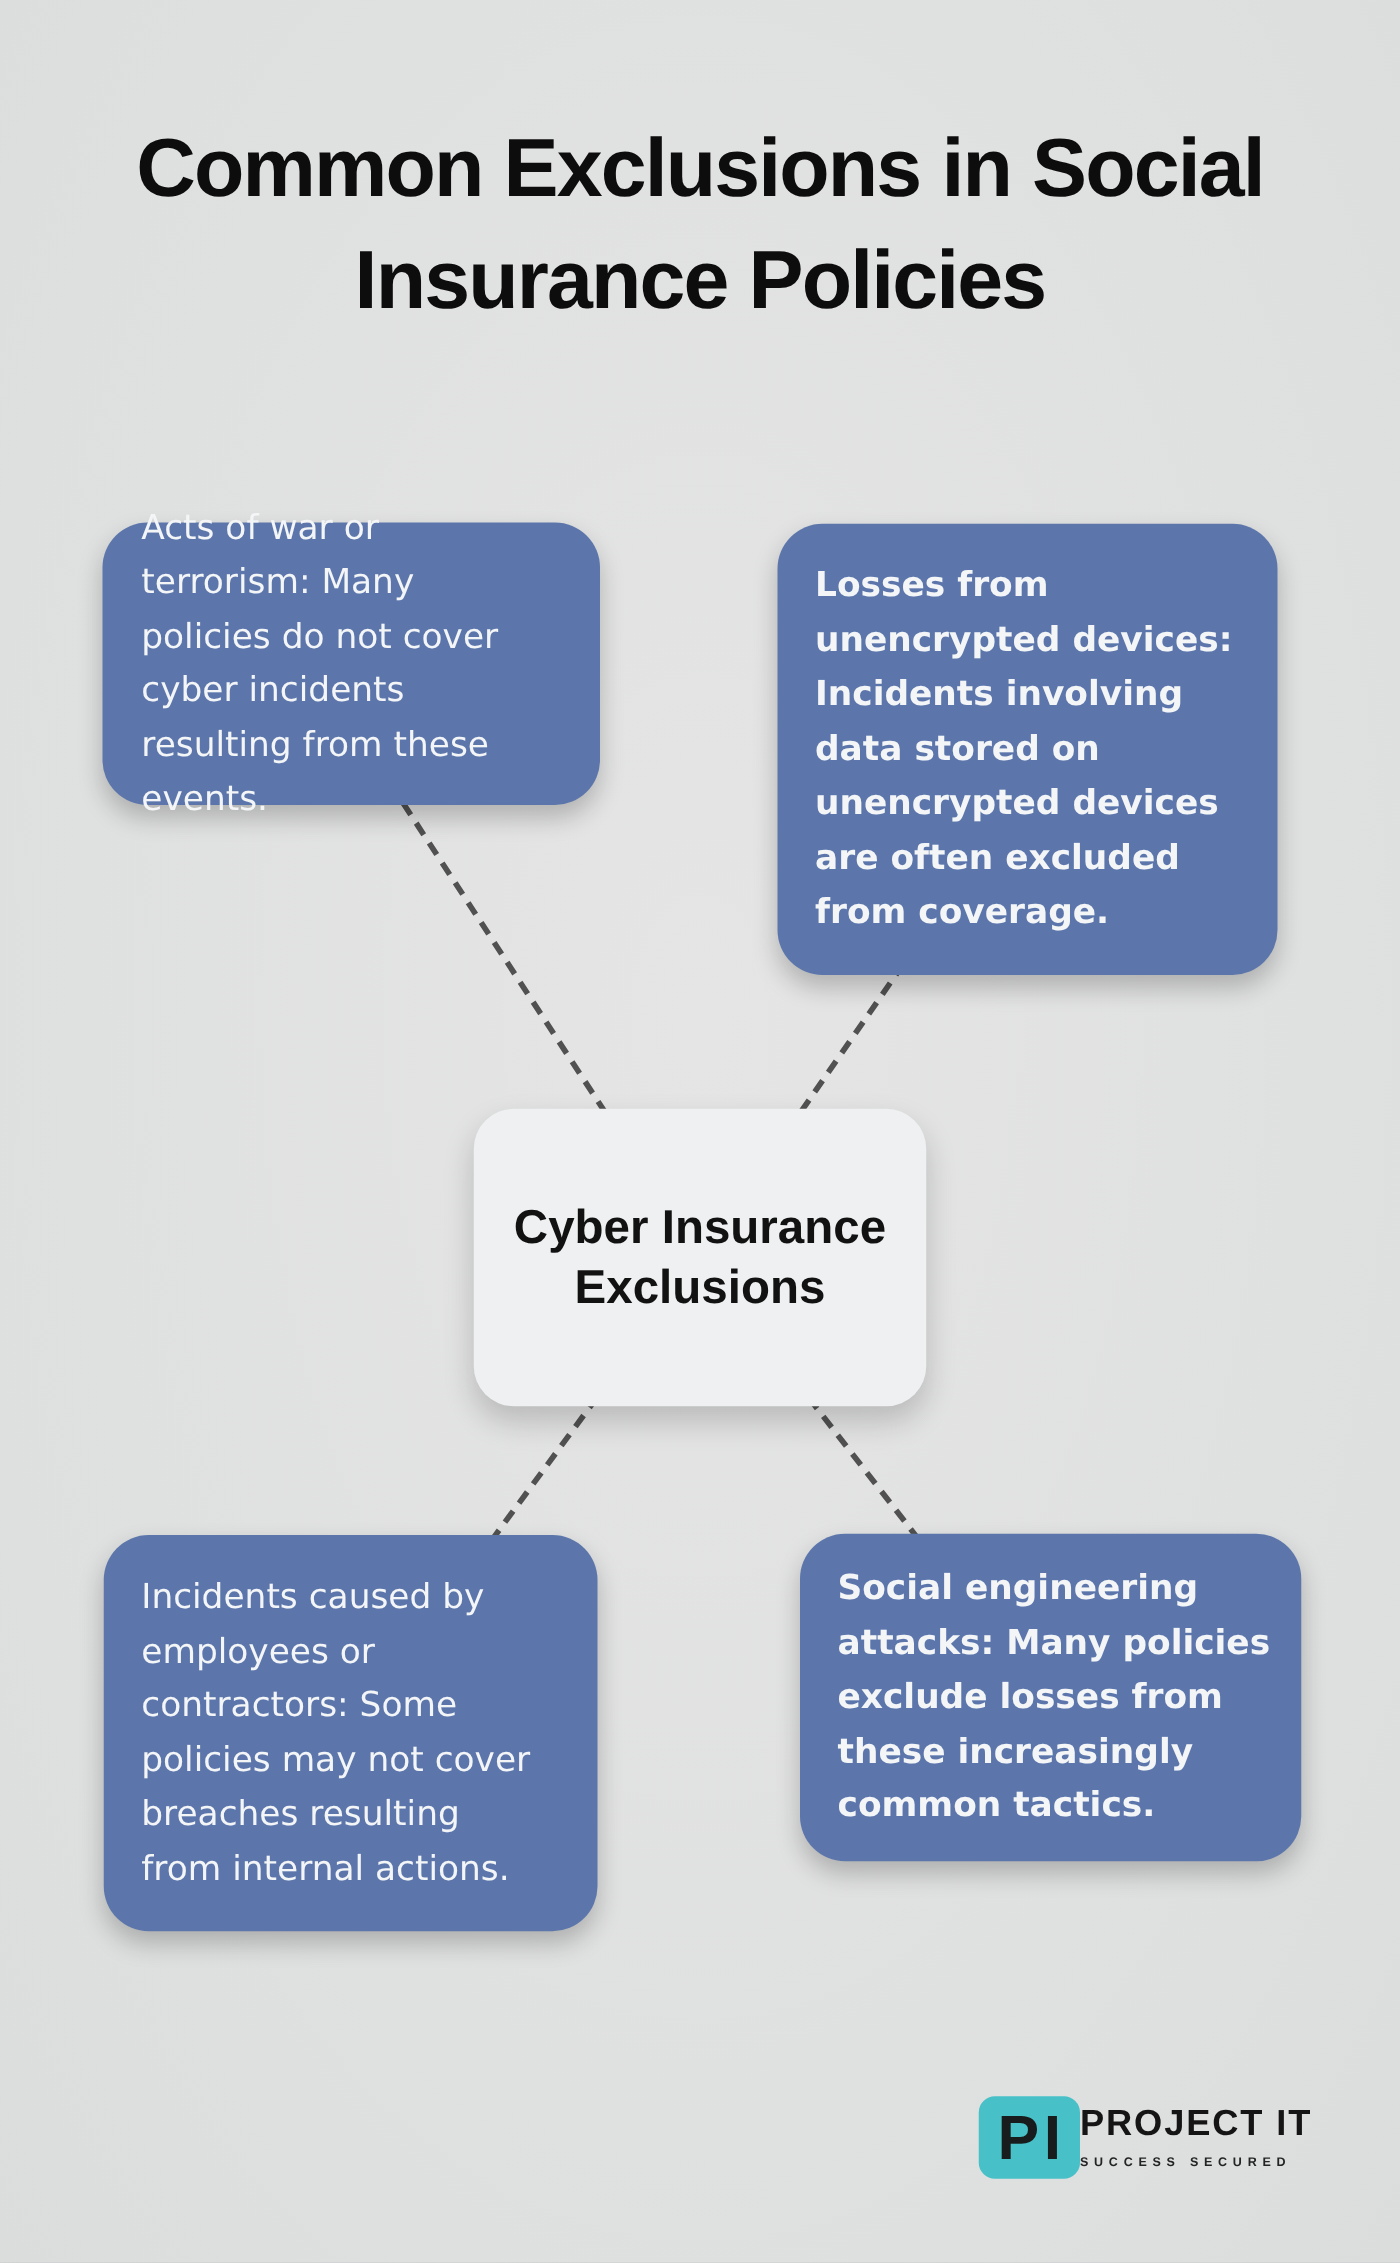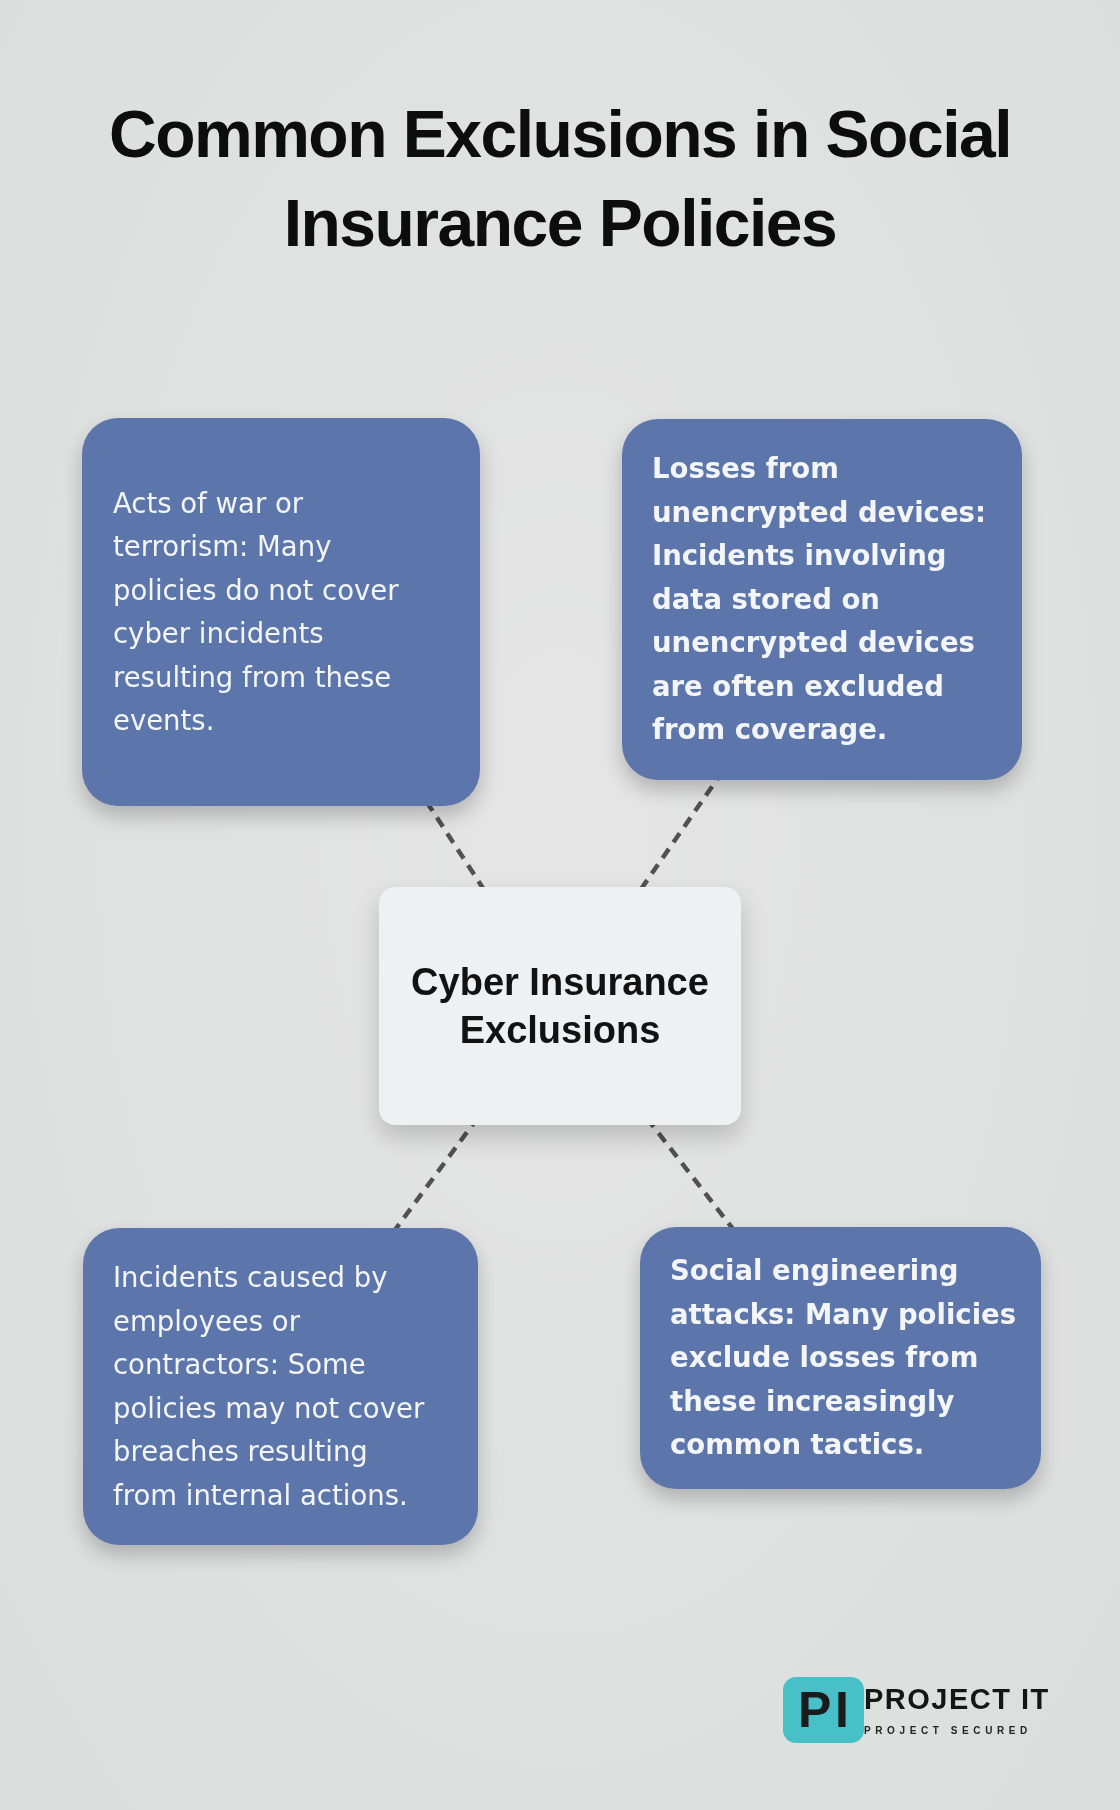--- a/index.html
+++ b/index.html
@@ -46,31 +46,31 @@
     box-sizing: border-box;
     padding-left: 30px;
     padding-right: 18px;
   }
   .node-card .node-text {
     color: #f3f5f7;
     font-size: 27.5px;
     line-height: 43.5px;
     white-space: pre-line;
   }
-  .card-tl { left: 82px;  top: 418px;  width: 398px; height: 388px; padding-left: 31px; }
+  .card-tl { left: 82px;  top: 418px;  width: 398px; height: 226px; padding-left: 31px; }
   .card-tr { left: 622px; top: 419px;  width: 400px; height: 361px; font-weight: bold; }
   .card-bl { left: 83px;  top: 1228px; width: 395px; height: 317px; }
   .card-br { left: 640px; top: 1227px; width: 401px; height: 262px; font-weight: bold; }
 
   .center-node {
     position: absolute;
     left: 379px; top: 887px;
     width: 362px; height: 238px;
     background: #eef0f1;
-    border-radius: 16px;
+    border-radius: 32px;
     box-shadow: 0 12px 24px rgba(0,0,0,0.18);
     display: flex;
     align-items: center;
     justify-content: center;
   }
   .center-node .center-label {
     font-family: "Liberation Sans", sans-serif;
     font-weight: bold;
     font-size: 38px;
     line-height: 48px;
@@ -175,17 +175,17 @@
 Exclusions</div>
   </div>
 
   <div class="brand">
     <div class="logo-mark">
       <span>P</span>
       <span>I</span>
     </div>
     <div class="brand-text">
       <div class="brand-name">PROJECT IT</div>
-      <div class="brand-tagline">PROJECT SECURED</div>
+      <div class="brand-tagline">SUCCESS SECURED</div>
     </div>
   </div>
 
 </div>
 
 </body></html>

